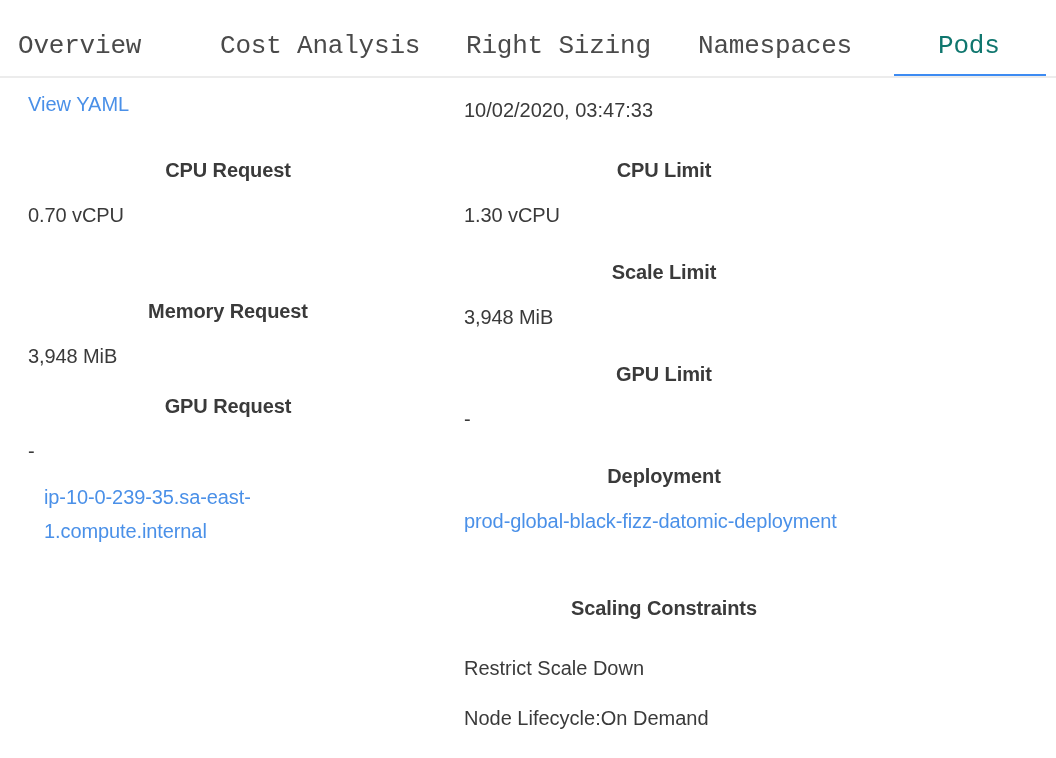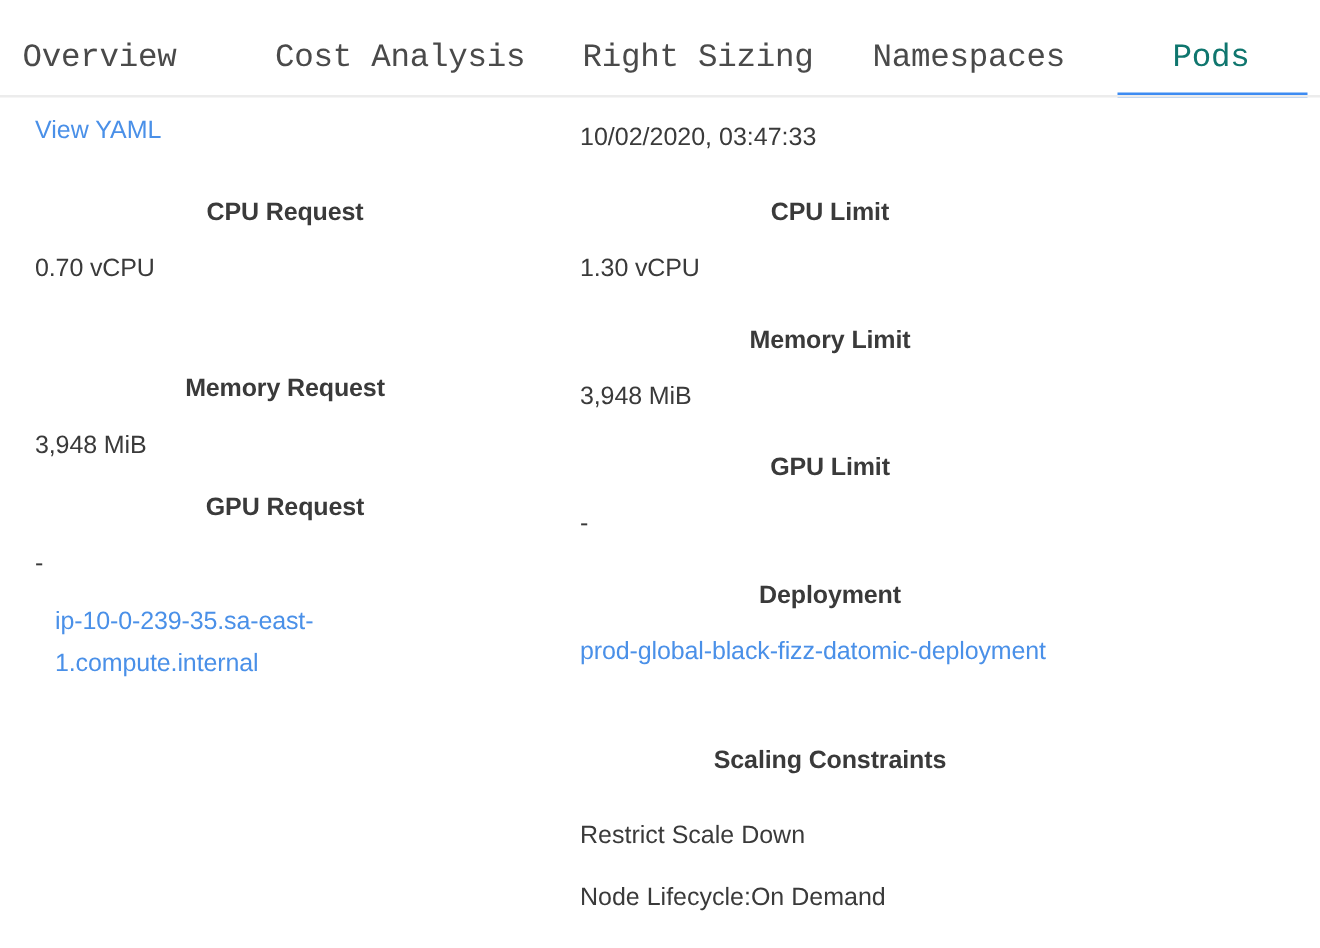--- a/index.html
+++ b/index.html
@@ -170,21 +170,21 @@
   <div class="col col-right">
 
     <div class="standalone-text" style="top:20px;">10/02/2020, 03:47:33</div>
 
     <div class="field" style="top:80px;">
       <div class="field-label">CPU Limit</div>
       <div class="field-value">1.30 vCPU</div>
     </div>
 
     <div class="field" style="top:182px;">
-      <div class="field-label">Memory Limit</div>
+      <div class="field-label">Scale Limit</div>
       <div class="field-value">3,948 MiB</div>
     </div>
 
     <div class="field" style="top:284px;">
       <div class="field-label">GPU Limit</div>
       <div class="field-value">-</div>
     </div>
 
     <div class="field" style="top:386px;">
       <div class="field-label">Deployment</div>

